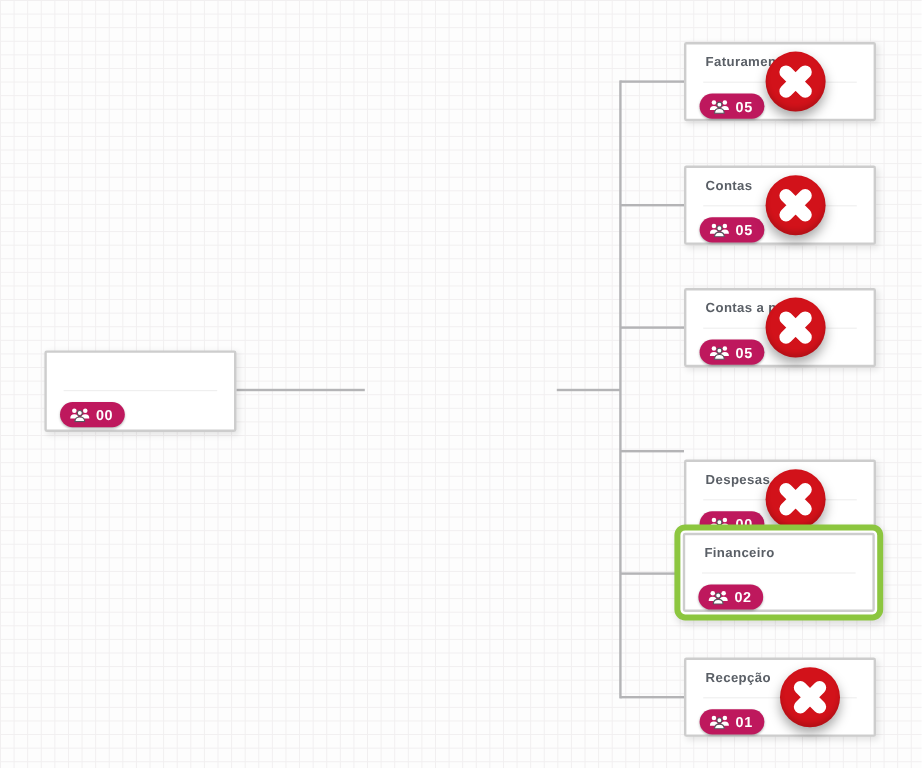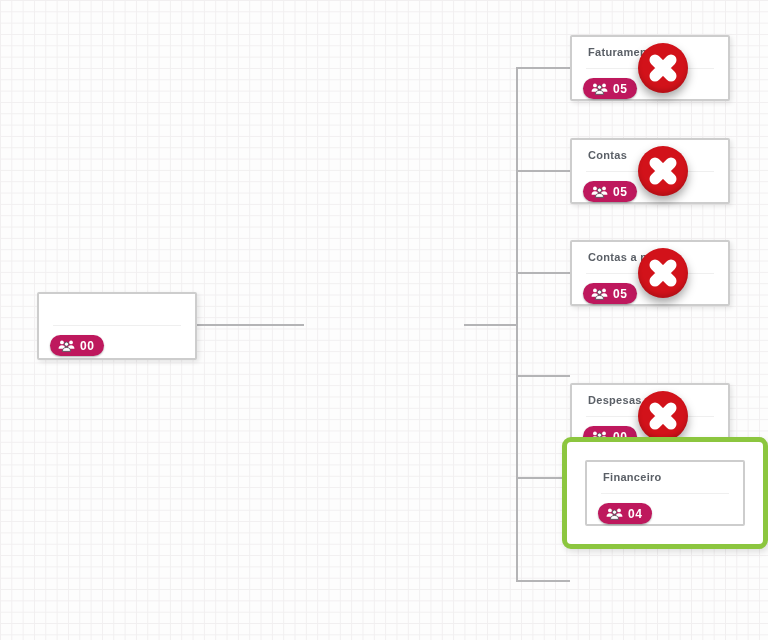--- a/index.html
+++ b/index.html
@@ -63,21 +63,21 @@
     background:#d2121a;
     box-shadow:0 5px 10px rgba(0,0,0,0.35), inset 0 -3px 4px rgba(0,0,0,0.15);
     cursor:pointer;
   }
   .n-recepcao .x-btn{left:78px;}
   .x-btn svg{width:100%;height:100%;display:block;}
   
   .selected-wrap{
     position:absolute;left:562px;top:437px;
     border:5px solid #8cc63f;border-radius:9px;
-    padding:18px;background:#fff;
+    padding:2px;background:#fff;
     box-shadow:2px 3px 6px rgba(0,0,0,0.12);
     text-align:center;
   }
   .selected-wrap .node{position:relative;left:0;top:0;box-shadow:none;}
 </style>
 </head>
 <body>
 
 <div class="canvas">
 
@@ -222,19 +222,43 @@
             <circle cx="6" cy="5.2" r="2.9"></circle>
             <path d="M0.8 15 q0-5.4 5.2-5.4 q5.2 0 5.2 5.4 z"></path>
             <circle cx="20" cy="5.2" r="2.9"></circle>
             <path d="M14.8 15 q0-5.4 5.2-5.4 q5.2 0 5.2 5.4 z"></path>
             <g stroke="#55575e" stroke-width="1.4">
               <circle cx="13" cy="8" r="3.2"></circle>
               <path d="M6.8 19 q0-6 6.2-6 q6.2 0 6.2 6 z"></path>
             </g>
           </g>
         </svg>
-        <span>04</span>
+        <span>02</span>
       </div>
     </div>
   </div>
 
+  <div class="node n-recepcao">
+    <div class="title">Recepção</div>
+    <div class="divider"></div>
+    <div class="badge">
+      <svg class="users-ic" viewBox="0 0 26 20">
+        <g fill="#ffffff">
+          <circle cx="6" cy="5.2" r="2.9"></circle>
+          <path d="M0.8 15 q0-5.4 5.2-5.4 q5.2 0 5.2 5.4 z"></path>
+          <circle cx="20" cy="5.2" r="2.9"></circle>
+          <path d="M14.8 15 q0-5.4 5.2-5.4 q5.2 0 5.2 5.4 z"></path>
+          <g stroke="#55575e" stroke-width="1.4">
+            <circle cx="13" cy="8" r="3.2"></circle>
+            <path d="M6.8 19 q0-6 6.2-6 q6.2 0 6.2 6 z"></path>
+          </g>
+        </g>
+      </svg>
+      <span>01</span>
+    </div>
+    <div class="x-btn">
+      <svg viewBox="0 0 50 50">
+        <path d="M17 17 L33 33 M33 17 L17 33" stroke="#ffffff" stroke-width="11" stroke-linecap="round" fill="none"></path>
+      </svg>
+    </div>
+  </div>
 
 </div>
 
 </body></html>

